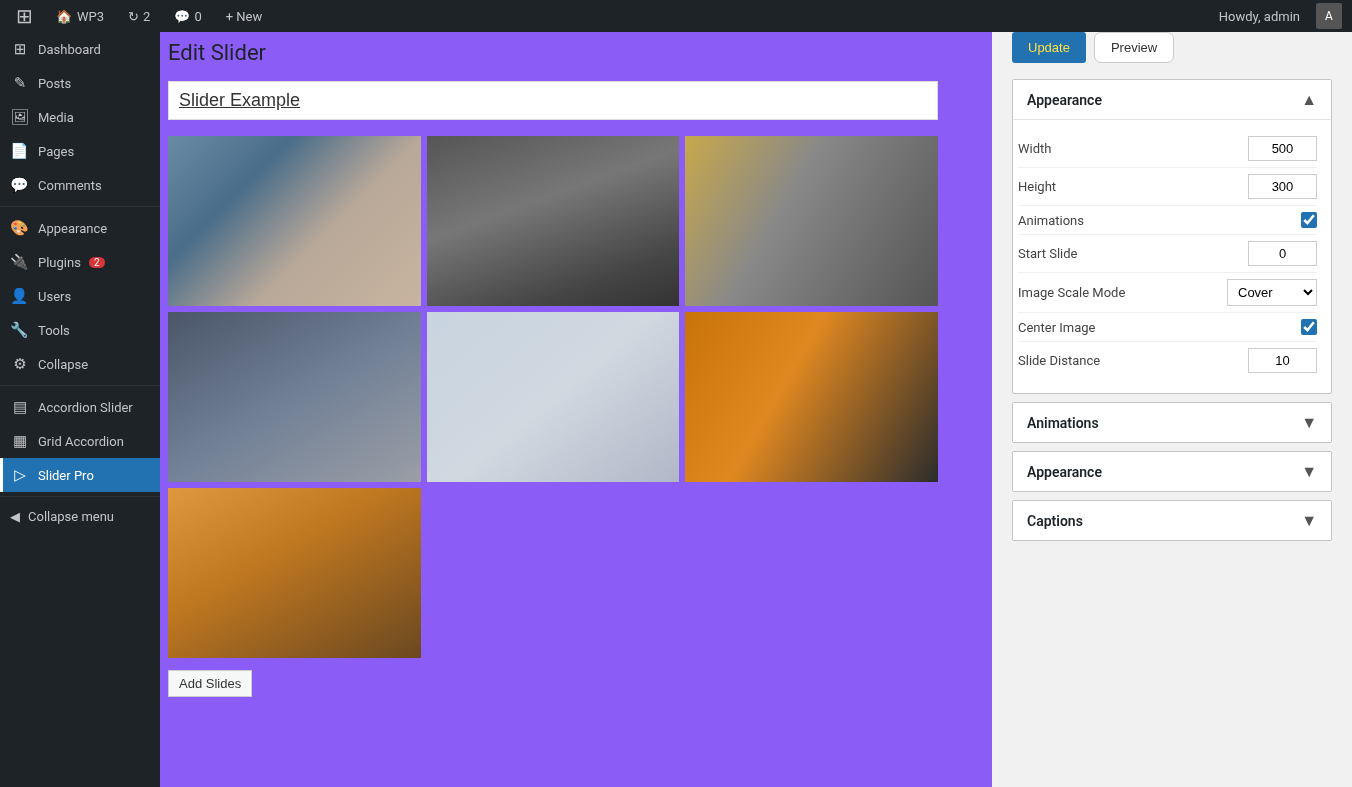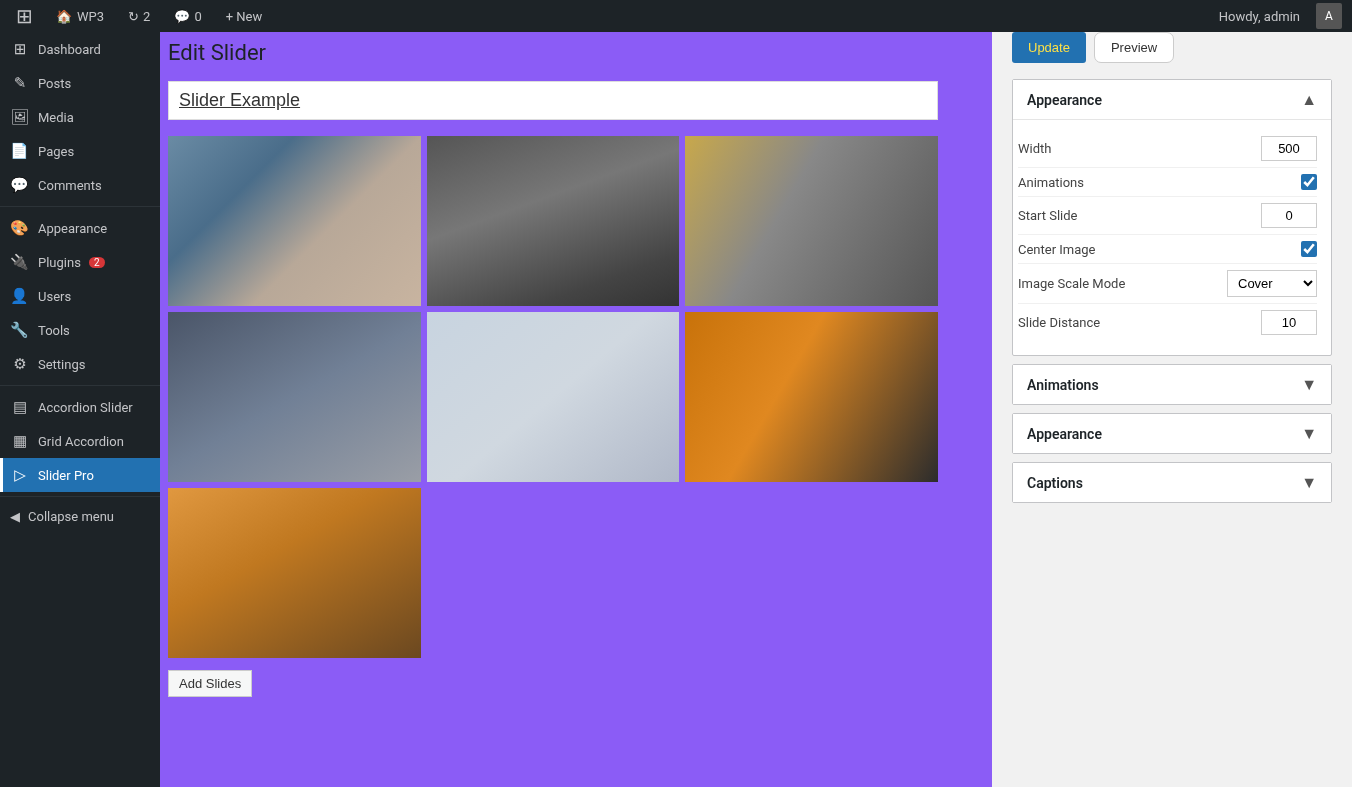--- a/index.html
+++ b/index.html
@@ -122,21 +122,21 @@
     .form-row {
       display: flex; align-items: center; padding: 6px 0;
       border-bottom: 1px solid #f0f0f0;
     }
     .form-row:last-child { border-bottom: none; }
     .form-label { flex: 1; color: #444; font-size: 13px; }
     .form-control {
       border: 1px solid #ccc; padding: 4px 6px; font-size: 13px;
       width: 70px; text-align: center; background: #fff;
     }
-    .form-control-sm { width: 56px; }
+    .form-control-sm { width: 69px; }
     .checkbox-input { width: 16px; height: 16px; cursor: pointer; accent-color: #2271b1; }
     .select-control {
       border: 1px solid #ccc; padding: 4px 6px; font-size: 13px;
       background: #fff; cursor: pointer; min-width: 90px;
     }
   </style>
 </head>
 <body>
 
 <div class="admin-bar">
@@ -202,21 +202,21 @@
     <div class="sidebar-item">
       <span class="icon">👤</span>
       <span>Users</span>
     </div>
     <div class="sidebar-item">
       <span class="icon">🔧</span>
       <span>Tools</span>
     </div>
     <div class="sidebar-item">
       <span class="icon">⚙</span>
-      <span>Settings</span>
+      <span>Collapse</span>
     </div>
     <hr class="sidebar-divider">
     <div class="sidebar-item">
       <span class="icon">▤</span>
       <span>Accordion Slider</span>
     </div>
     <div class="sidebar-item">
       <span class="icon">▦</span>
       <span>Grid Accordion</span>
     </div>
@@ -263,41 +263,45 @@
         <span>Appearance</span>
         <span class="accordion-arrow">▲</span>
       </div>
       <div class="accordion-content">
 
         <div class="form-row">
           <span class="form-label">Width</span>
           <input class="form-control form-control-sm" type="text" value="500" style="">
         </div>
         <div class="form-row">
+          <span class="form-label">Height</span>
+          <input class="form-control form-control-sm" type="text" value="300" style="">
+        </div>
+        <div class="form-row">
           <span class="form-label">Animations</span>
           <input type="checkbox" class="checkbox-input" checked="" style="">
         </div>
         <div class="form-row">
           <span class="form-label">Start Slide</span>
           <input class="form-control form-control-sm" type="text" value="0" style="">
-        </div>
-        <div class="form-row">
-          <span class="form-label">Center Image</span>
-          <input type="checkbox" class="checkbox-input" checked="" style="">
         </div>
         <div class="form-row">
           <span class="form-label">Image Scale Mode</span>
           <select class="select-control">
             <option>Cover</option>
             <option>Contain</option>
             <option>Fit</option>
             <option>None</option>
           </select>
         </div>
         <div class="form-row">
+          <span class="form-label">Center Image</span>
+          <input type="checkbox" class="checkbox-input" checked="" style="">
+        </div>
+        <div class="form-row">
           <span class="form-label">Slide Distance</span>
           <input class="form-control form-control-sm" type="text" value="10" style="">
         </div>
 
       </div>
     </div>
 
     <div class="accordion">
       <div class="accordion-header">
         <span>Animations</span>

